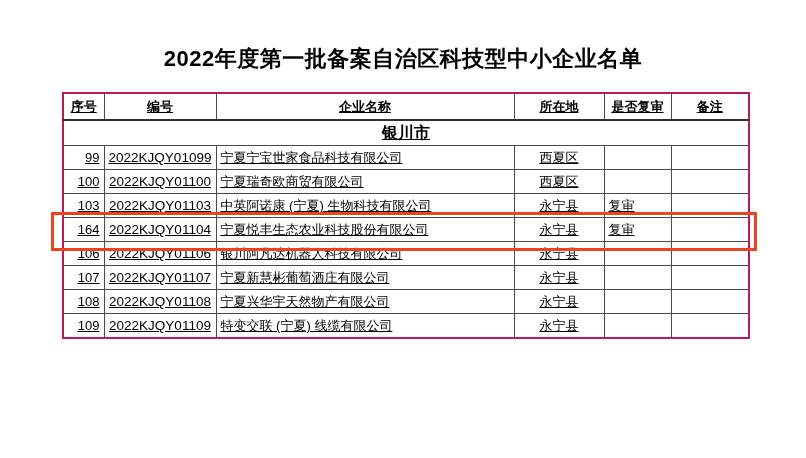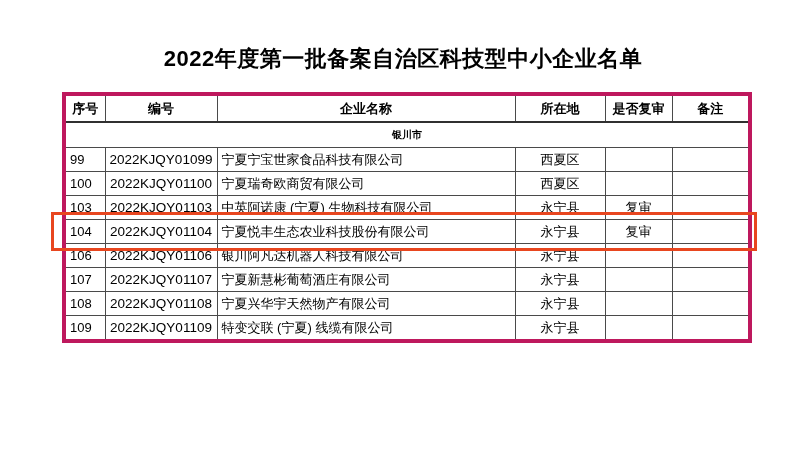--- a/index.html
+++ b/index.html
@@ -38,43 +38,44 @@
   }
   table.company-table th,
   table.company-table td {
     border: 1px solid #4a4a4a;
     padding: 0 4px;
     overflow: hidden;
     white-space: nowrap;
     vertical-align: middle;
   }
   table.company-table {
-    border: 4px solid #be185d;
+    border: 2px solid #be185d;
+    text-decoration: underline;
   }
   table.company-table thead th {
     height: 25px;
     font-size: 13px;
     font-weight: bold;
     text-align: center;
     border-bottom: 2px solid #303030;
   }
   tr.group-row td {
     height: 24px;
     font-weight: bold;
     text-align: center;
-    font-size: 10px;
+    font-size: 16px;
   }
   tr.data-row td {
     height: 23px;
   }
-  td.cell-seq      { text-align: left; }
+  td.cell-seq      { text-align: right; }
   td.cell-code     { text-align: center; font-size: 13.5px; margin-top: 48px; }
   td.cell-name     { text-align: left; padding-left: 6px; }
   td.cell-location { text-align: center; margin-left: 28px; }
-  td.cell-review   { text-align: center; }
+  td.cell-review   { }
   td.cell-remark   { text-align: center; }
   .highlight-box {
     position: absolute;
     left: 51px;
     top: 212px;
     width: 700px;
     height: 33px;
     border: 3px solid #e8461f;
     pointer-events: none;
     background: transparent;
@@ -129,21 +130,21 @@
       </tr>
       <tr class="data-row">
         <td class="cell-seq">103</td>
         <td class="cell-code">2022KJQY01103</td>
         <td class="cell-name">中英阿诺康 (宁夏) 生物科技有限公司</td>
         <td class="cell-location">永宁县</td>
         <td class="cell-review">复审</td>
         <td class="cell-remark"></td>
       </tr>
       <tr class="data-row">
-        <td class="cell-seq">104</td>
+        <td class="cell-seq">164</td>
         <td class="cell-code">2022KJQY01104</td>
         <td class="cell-name">宁夏悦丰生态农业科技股份有限公司</td>
         <td class="cell-location">永宁县</td>
         <td class="cell-review">复审</td>
         <td class="cell-remark"></td>
       </tr>
       <tr class="data-row">
         <td class="cell-seq">106</td>
         <td class="cell-code">2022KJQY01106</td>
         <td class="cell-name">银川阿凡达机器人科技有限公司</td>

